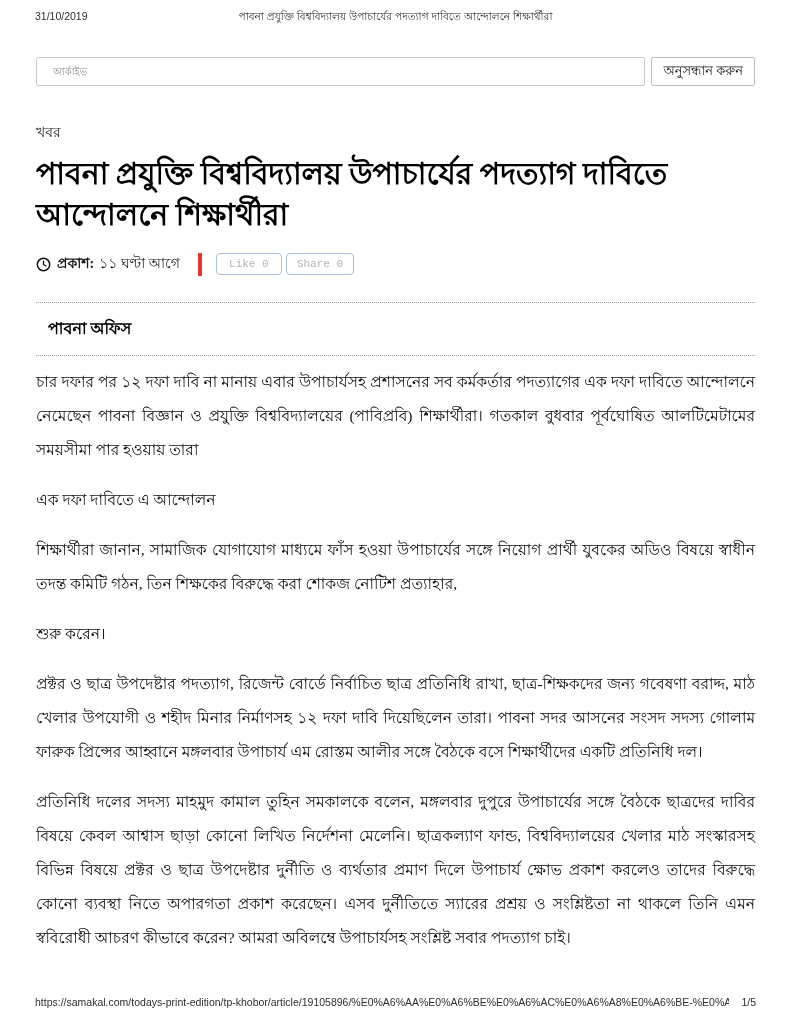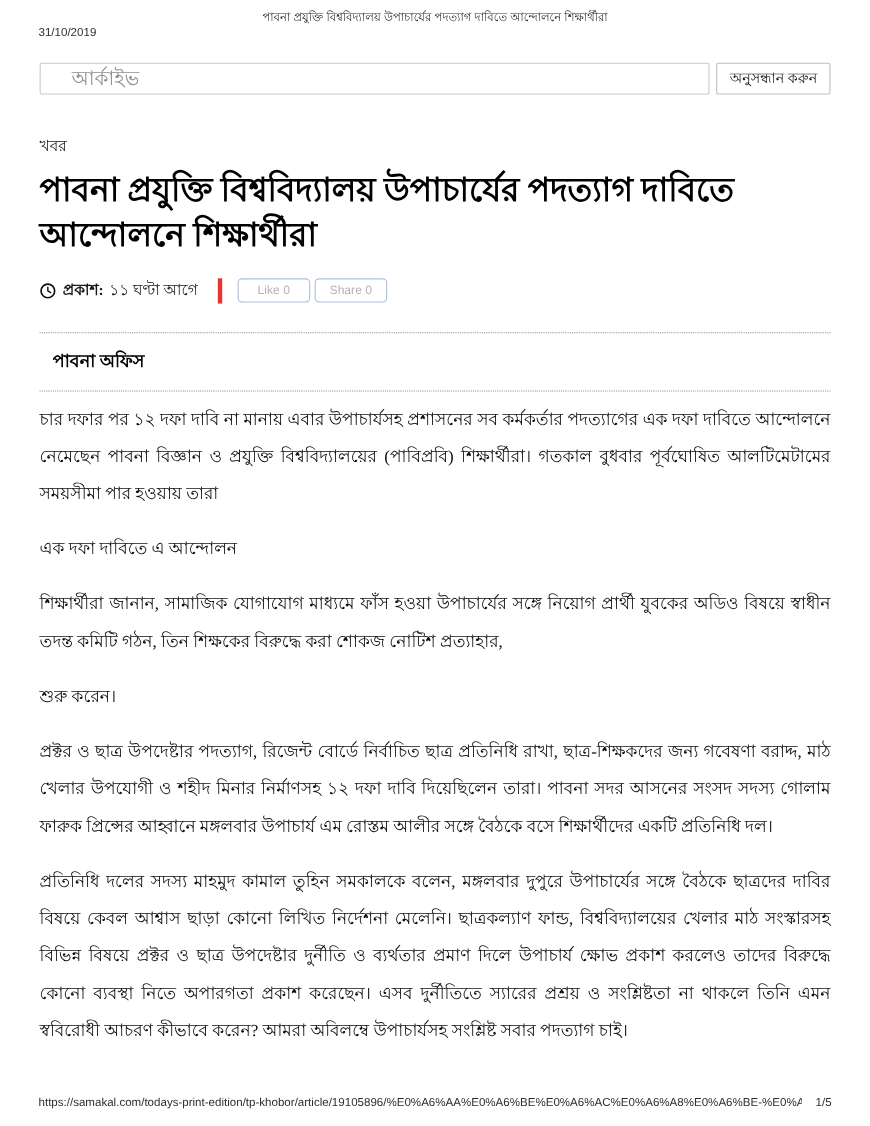--- a/index.html
+++ b/index.html
@@ -16,21 +16,21 @@
 
   
   .print-top {
     position: absolute;
     top: 9px; left: 35px; right: 35px;
     font-family: "Liberation Sans", "DejaVu Sans", sans-serif;
     font-size: 10.5px;
     color: #2e2e2e;
     line-height: 14px;
   }
-  .print-date { position: absolute; left: 0; top: 14px; }
+  .print-date { position: absolute; left: 0; top: 0; }
   .print-doc-title { display: block; text-align: center; padding: 0 80px; white-space: nowrap; overflow: hidden; }
 
   .print-bottom {
     position: absolute;
     bottom: 16px; left: 35px; right: 35px;
     display: flex;
     justify-content: space-between;
     align-items: baseline;
     font-family: "Liberation Sans", "DejaVu Sans", sans-serif;
     font-size: 10.5px;
@@ -66,23 +66,23 @@
     padding: 0;
   }
   .menu-btn .bar { width: 16px; height: 3px; background: #222; }
 
   .search-row { display: flex; gap: 6px; margin-top: 9px; }
   .search-input {
     flex: 1;
     height: 29px;
     border: 1px solid #c9c9c9;
     border-radius: 2px;
-    padding: 0 28px;
+    padding: 0 16px;
     font-family: "Liberation Serif", "DejaVu Serif", serif;
-    font-size: 18px;
+    font-size: 10px;
     color: #333;
     outline: none;
   }
   .search-input::placeholder { color: #8d8d8d; }
   .search-btn {
     height: 29px;
     border: 1px solid #bfbfbf;
     border-radius: 2px;
     background: #fff;
     font-family: "Liberation Serif", "DejaVu Serif", serif;
@@ -111,21 +111,21 @@
     color: #1a1a1a;
   }
   .clock-icon { width: 15px; height: 15px; margin-right: 6px; flex: 0 0 auto; }
   .publish-label { font-weight: 700; margin-right: 5px; }
   .red-bar { width: 4px; height: 23px; margin: 0 14px 0 18px; flex: 0 0 auto; }
   .fb-btn {
     border: 1px solid #aebfda;
     border-radius: 4px;
     background: #fff;
     color: #b3b3b3;
-    font-family: Liberation Sans, sans-serif;
+    font-family: Liberation Mono, monospace;
     font-size: 11px;
     line-height: 20px;
     height: 22px;
     min-width: 66px;
     text-align: center;
     padding: 0 10px;
     cursor: pointer;
   }
   .fb-btn + .fb-btn { margin-left: 4px; }
 

